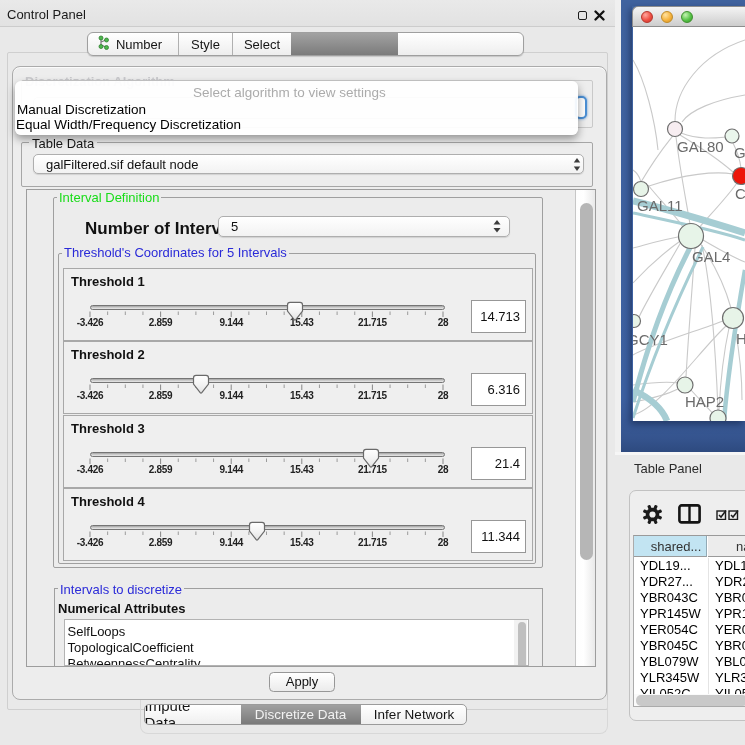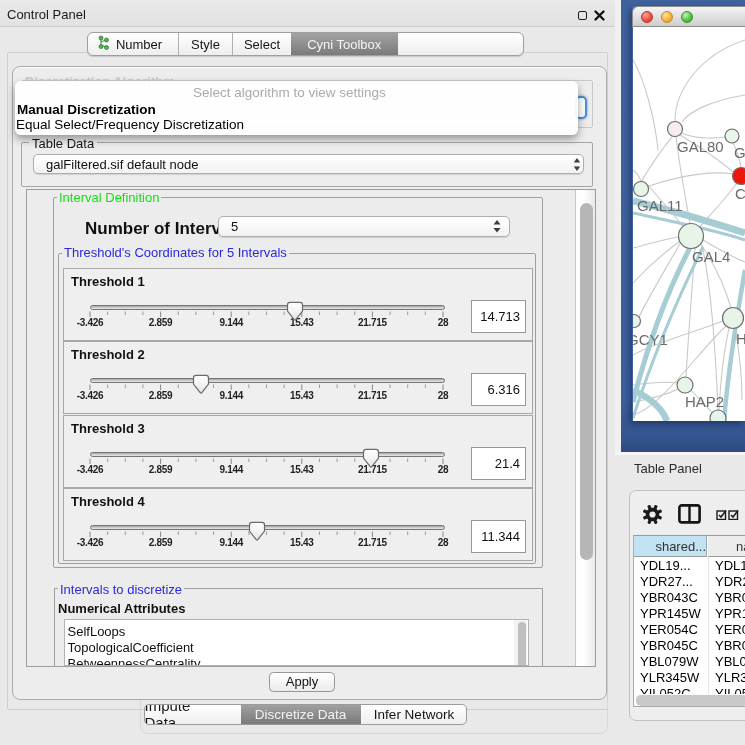--- a/index.html
+++ b/index.html
@@ -21,21 +21,20 @@
 <div class="abs" style="left:7px;top:52px;width:601px;height:658px;border:1px solid #cfcfcf;border-radius:2px"></div>
 <div class="abs" style="left:140px;top:700px;width:468px;height:34px;border:1px solid #d8d8d8;border-top:none;border-radius:0 0 8px 8px"></div>
 <div class="abs" style="left:12px;top:66px;width:595px;height:634px;background:#ededed;border:1px solid #ababab;border-radius:8px;box-shadow:inset 0 1px 0 #fbfbfb"></div>
 <div class="abs" style="left:87px;top:32px;width:437px;height:24px;background:linear-gradient(#ffffff,#eeeeee);border:1px solid #9f9f9f;border-radius:6px;box-shadow:0 1px 1px rgba(0,0,0,0.15)">
     <div class="seg" style="left:0;width:90px;padding-left:12px">Number</div>
     <div class="abs" style="left:90px;top:0;width:1px;height:100%;background:#b0b0b0"></div>
     <div class="seg" style="left:91px;width:53px">Style</div>
     <div class="abs" style="left:144px;top:0;width:1px;height:100%;background:#b0b0b0"></div>
     <div class="seg" style="left:145px;width:58px">Select</div>
     <div class="abs" style="left:203px;top:0;width:106.5px;height:100%;background:linear-gradient(#a2a2a2,#7b7b7b)"></div>
-    <div class="seg" style="left:203px;width:106.5px;color:#f4f4f4">Cyni Toolbox</div>
   </div>
 <svg class="abs" style="left:97px;top:35px" width="13" height="16" viewBox="0 0 13 16">
     <path d="M4 3 L4 12 M4 7 L9 5 M4 10 L9 12" stroke="#7a7a7a" stroke-width="1.2" fill="none"></path>
     <circle cx="4" cy="3" r="2" fill="#4db84d" stroke="#2e7d2e" stroke-width="0.8"></circle>
     <circle cx="9.5" cy="5" r="2" fill="#4db84d" stroke="#2e7d2e" stroke-width="0.8"></circle>
     <circle cx="4" cy="11.5" r="2" fill="#4db84d" stroke="#2e7d2e" stroke-width="0.8"></circle>
     <circle cx="9.5" cy="12.5" r="2" fill="#4db84d" stroke="#2e7d2e" stroke-width="0.8"></circle>
   </svg>
 <div class="groupbox" style="left:21px;top:80px;width:572px;height:48px;border-color:#c9c9c9"></div>
 <div class="abs" style="left:33px;top:97px;width:554px;height:22px;background:#f2f2f2;border:1px solid #c6c6c6;border-radius:5px"></div>
@@ -329,21 +328,21 @@
   </svg>
 <svg class="abs" style="left:716px;top:509px" width="11" height="11" viewBox="0 0 11 11">
     <rect x="1" y="2" width="8.5" height="8.5" fill="none" stroke="#1c1c1c" stroke-width="1.4"></rect>
     <path d="M3 6 L5 8 L10 1.5" fill="none" stroke="#1c1c1c" stroke-width="1.5"></path>
   </svg>
 <svg class="abs" style="left:727.5px;top:509px" width="11" height="11" viewBox="0 0 11 11">
     <rect x="1" y="2" width="8.5" height="8.5" fill="none" stroke="#1c1c1c" stroke-width="1.4"></rect>
     <path d="M3 6 L5 8 L10 1.5" fill="none" stroke="#1c1c1c" stroke-width="1.5"></path>
   </svg>
 <div class="abs" style="left:633px;top:535px;width:112px;height:172px;background:#ffffff;border-left:1px solid #ababab;border-top:1px solid #9a9a9a;overflow:hidden"></div>
-<div class="abs" style="left:634px;top:536px;width:73px;height:21px;background:#c2e4f2;border-right:1px solid #92aab5;border-bottom:1px solid #9a9a9a;font-size:13px;color:#333;text-align:right;line-height:21px;text-indent:12px">shared...</div>
+<div class="abs" style="left:634px;top:536px;width:73px;height:21px;background:#c2e4f2;border-right:1px solid #92aab5;border-bottom:1px solid #9a9a9a;font-size:13px;color:#333;text-align:center;line-height:21px;text-indent:12px">shared...</div>
 <div class="abs" style="left:708px;top:536px;width:37px;height:21px;background:#ececec;border-bottom:1px solid #9a9a9a;font-size:13px;color:#333;line-height:21px;padding-left:28px;overflow:hidden">name</div>
 <div class="abs" style="left:634px;top:558px;width:111px;height:136px;background:#fff;overflow:hidden;font-size:13px;color:#000000">
     <div style="position:absolute;left:6px;top:0px;width:200px;height:16px;line-height:16px">
       <span style="position:absolute;left:0">YDL19...</span>
       <span style="position:absolute;left:75px">YDL194W</span>
     </div>
     <div style="position:absolute;left:6px;top:16px;width:200px;height:16px;line-height:16px">
       <span style="position:absolute;left:0">YDR27...</span>
       <span style="position:absolute;left:75px">YDR277C</span>
     </div>
@@ -375,13 +374,13 @@
       <span style="position:absolute;left:0">YIL052C</span>
       <span style="position:absolute;left:75px">YIL052C</span>
     </div>
     <div style="position:absolute;left:73.5px;top:0;width:1px;height:100%;background:#e4e4e4"></div>
   </div>
 <div class="abs" style="left:634px;top:694px;width:111px;height:13px;background:#fafafa;border-bottom:1px solid #ababab"></div>
 <div class="abs" style="left:636px;top:695px;width:112px;height:10.5px;background:#c9c9c9;border-radius:5px"></div>
 <div class="lbl" style="left:25px;top:74px;font-size:13px;font-weight:bold;color:#c9c9cc;z-index:40">Discretization Algorithm</div>
 <div class="abs" style="left:15px;top:81px;width:563px;height:54px;background:rgba(255,255,255,0.93);border-radius:6px;box-shadow:0 4px 9px rgba(0,0,0,0.38);z-index:41"></div>
 <div class="lbl" style="left:193px;top:85px;font-size:13.5px;color:#ababab;z-index:42">Select algorithm to view settings</div>
-<div class="lbl" style="left:17px;top:102px;font-size:13.5px;font-weight:bold;color:#000;z-index:42">Manual Discretization</div>
-<div class="lbl" style="left:16px;top:117px;font-size:13.5px;color:#000;z-index:42">Equal Select/Frequency Discretization</div>
+<div class="lbl" style="left:17px;top:102px;font-size:13.5px;font-weight:normal;color:#000;z-index:42">Manual Discretization</div>
+<div class="lbl" style="left:16px;top:117px;font-size:13.5px;color:#000;z-index:42">Equal Width/Frequency Discretization</div>
 </body></html>

